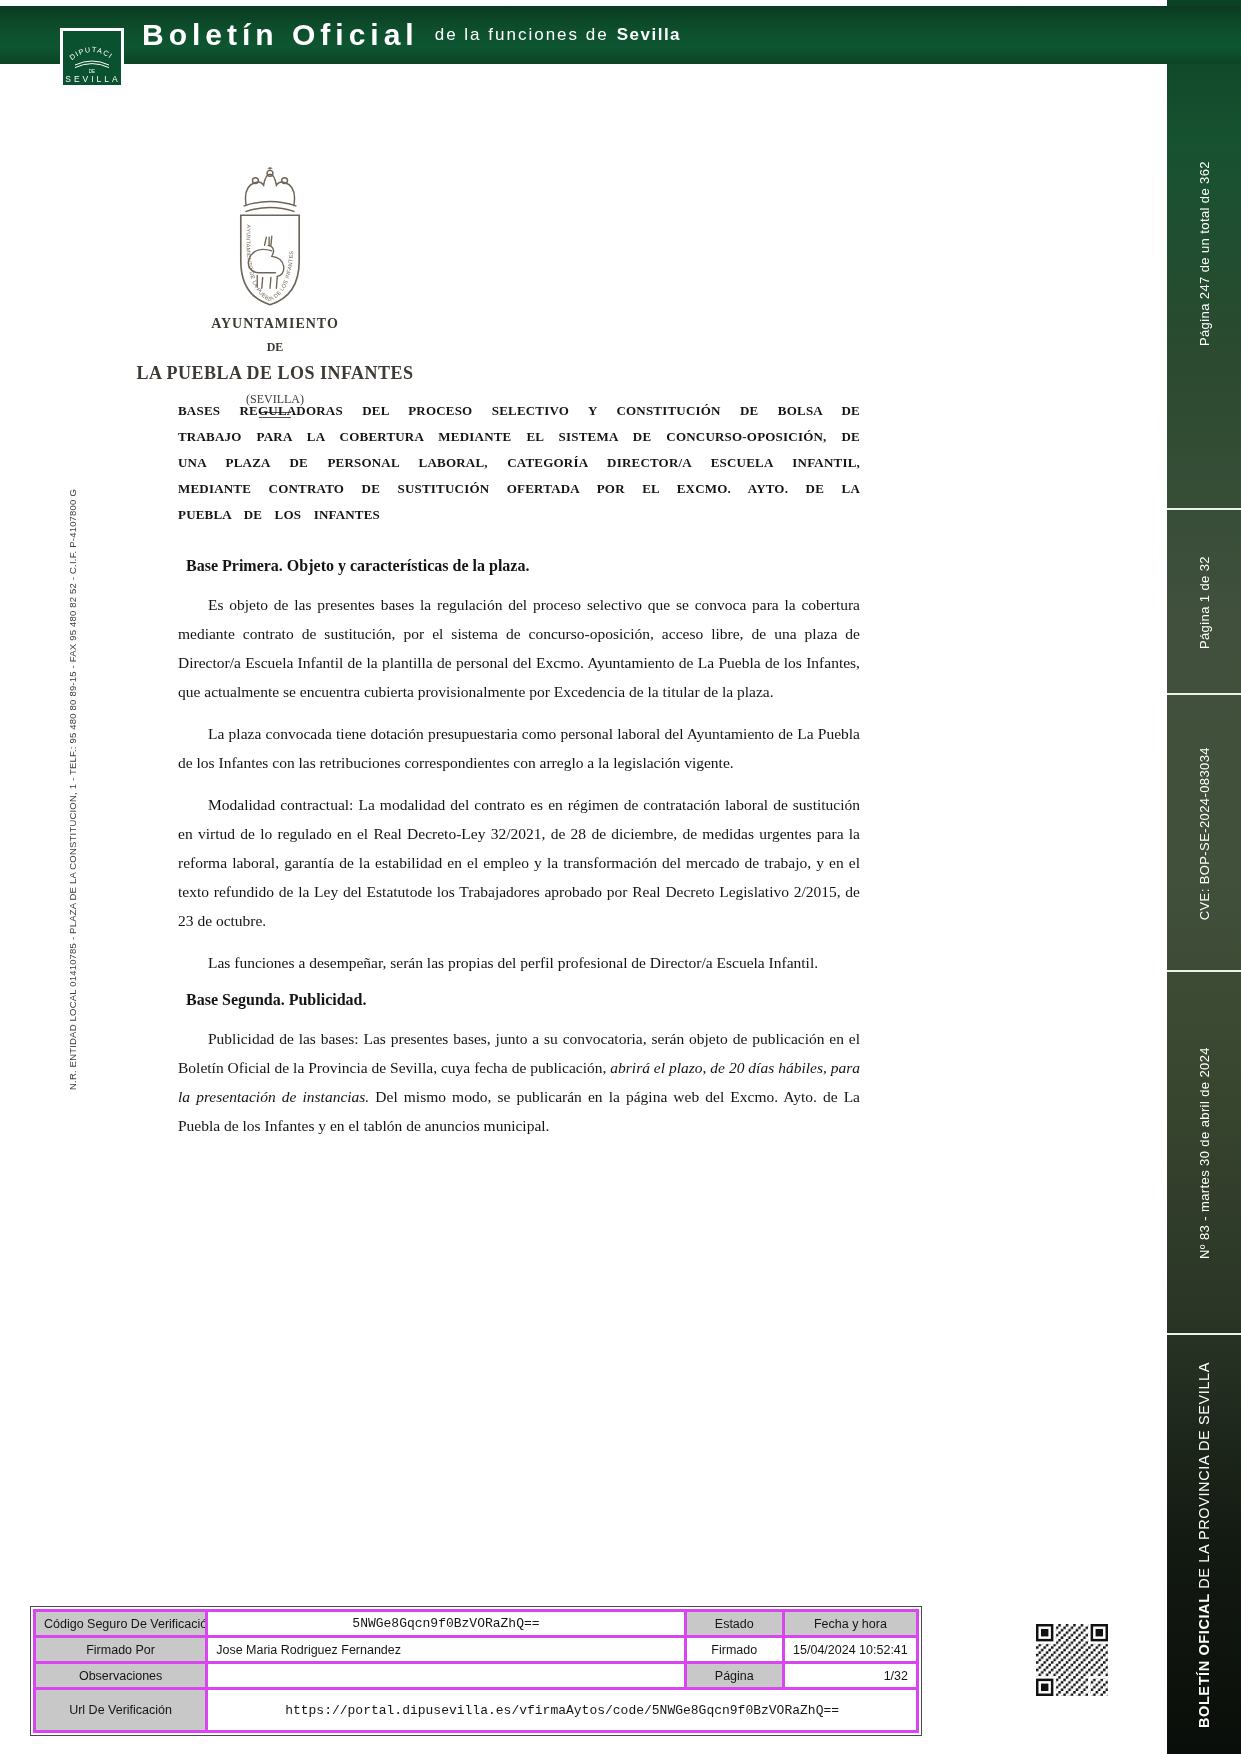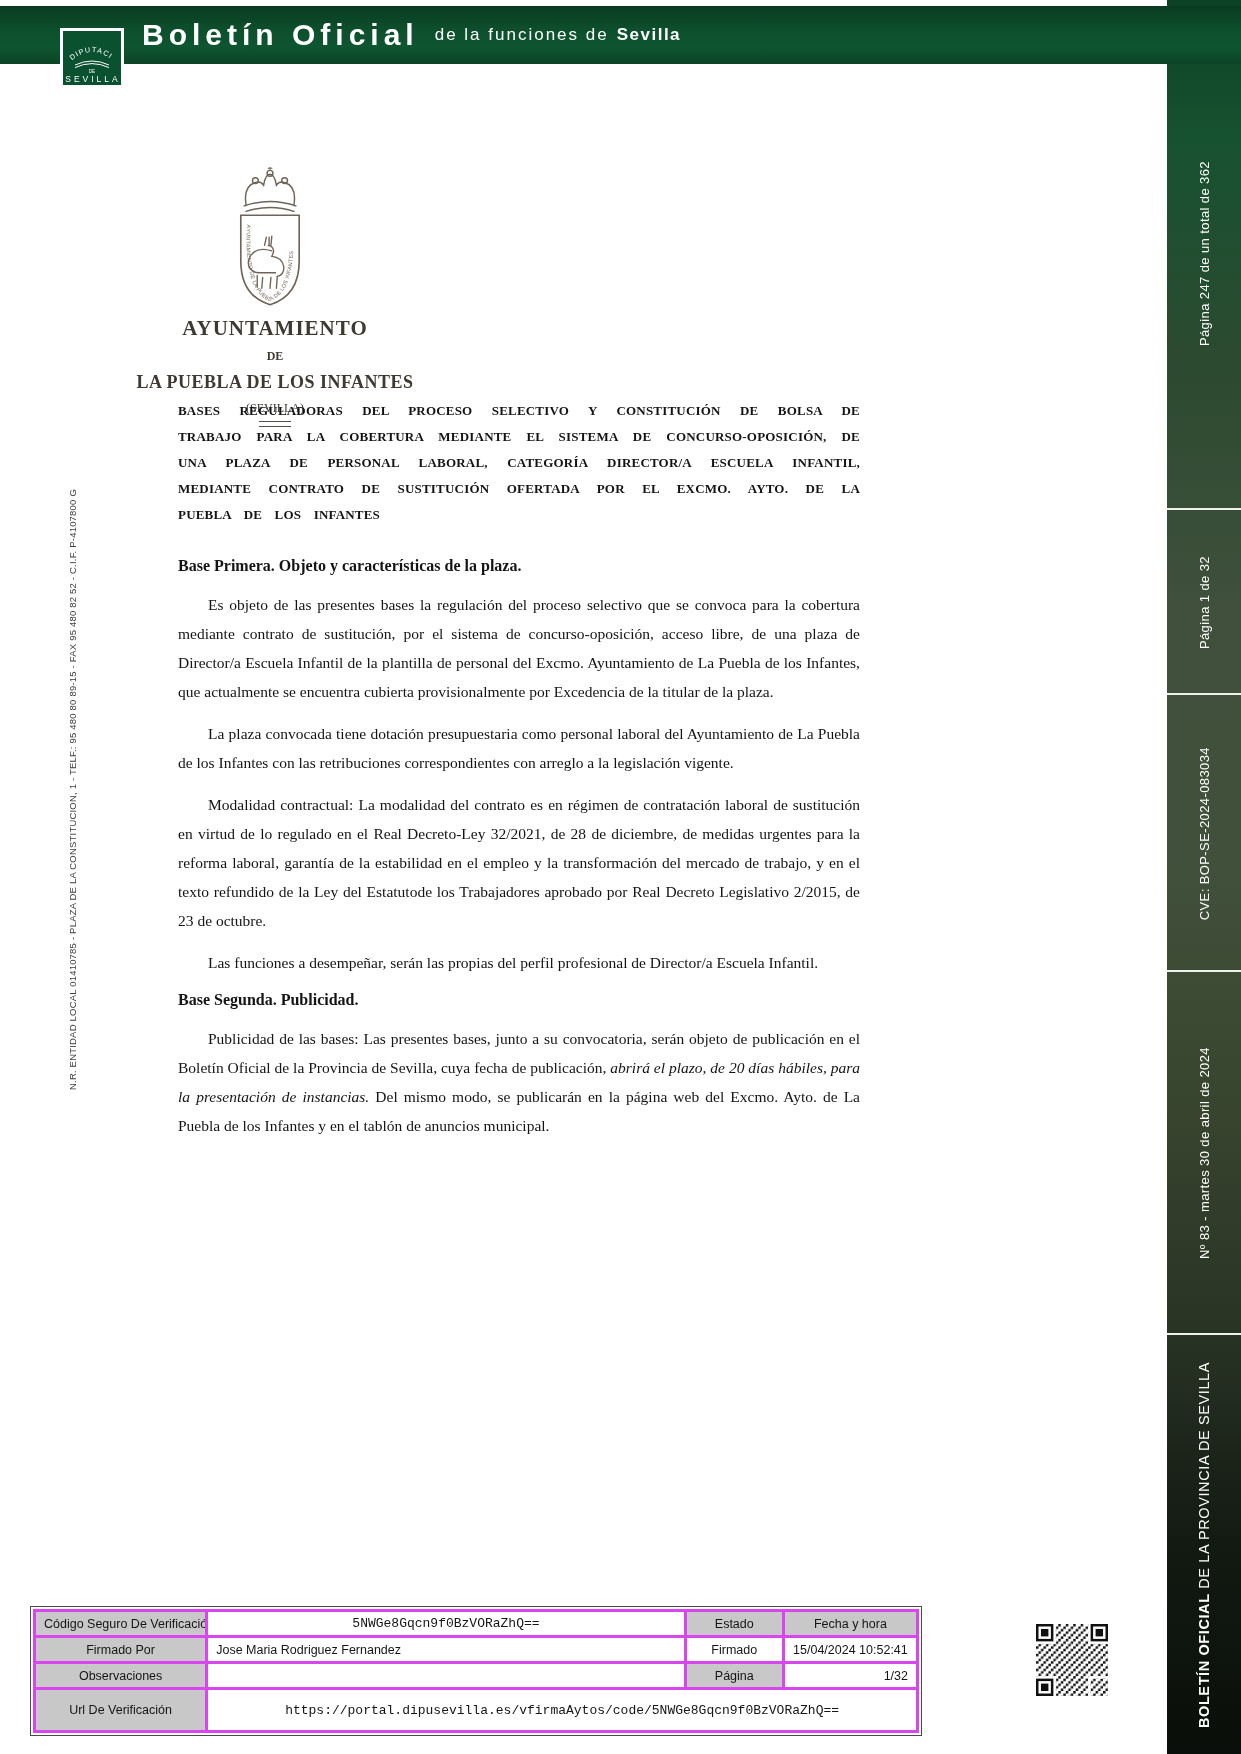--- a/index.html
+++ b/index.html
@@ -29,32 +29,32 @@
 
   
   .left-note{position:absolute;left:55px;top:470px;width:34px;height:640px;
     display:flex;align-items:center;justify-content:center;}
   .left-note span{writing-mode:vertical-rl;transform:rotate(180deg);white-space:nowrap;
     font-family:"Liberation Sans",sans-serif;font-size:9.5px;letter-spacing:.2px;color:#3d3d3d;}
 
   
   .coat{position:absolute;left:210px;top:166px;width:120px;height:146px;}
   .org{position:absolute;left:110px;top:316px;width:330px;text-align:center;color:#3e3a33;}
-  .org-l1{font-size:21px;font-weight:bold;letter-spacing:1px;}
+  .org-l1{font-size:14px;font-weight:bold;letter-spacing:1px;}
   .org-l2{font-size:12px;font-weight:bold;margin-top:8px;}
   .org-l3{font-size:18px;font-weight:bold;letter-spacing:.5px;margin-top:8px;}
   .org-l4{font-size:12px;margin-top:8px;}
   .org-divider{width:32px;height:4px;border-top:1.6px solid #55504a;border-bottom:1.6px solid #55504a;
     margin:5px auto 0 auto;}
 
   
   .doc{position:absolute;left:178px;top:398px;width:682px;color:#141414;}
   .doc-title{font-size:13px;font-weight:bold;line-height:26px;text-align:justify;
     letter-spacing:.2px;word-spacing:9px;margin:0 0 28px 0;}
-  .h-base{font-size:16px;font-weight:bold;line-height:20px;margin:8px 0 14px 0;}
+  .h-base{font-size:16px;font-weight:bold;line-height:20px;margin:8px 0 14px 8px;}
   .doc p{font-size:15.5px;line-height:29px;text-align:justify;text-indent:30px;margin:0 0 13px 0;}
   .doc p .it{font-style:italic;}
 
   
   .verif-wrap{position:absolute;left:30px;top:1606px;width:892px;border:1px solid #4a4a4a;
     padding:2px;background:#fff;box-sizing:border-box;}
   .verif{width:100%;border-collapse:collapse;border:1px solid #4a4a4a;table-layout:fixed;}
   .verif td{border:3px solid #d946ef;font-family:"Liberation Sans",sans-serif;font-size:12.5px;
     color:#151515;padding:0 8px;height:23px;overflow:hidden;white-space:nowrap;}
   .verif td.gray{background:#c8c8c8;text-align:center;}

